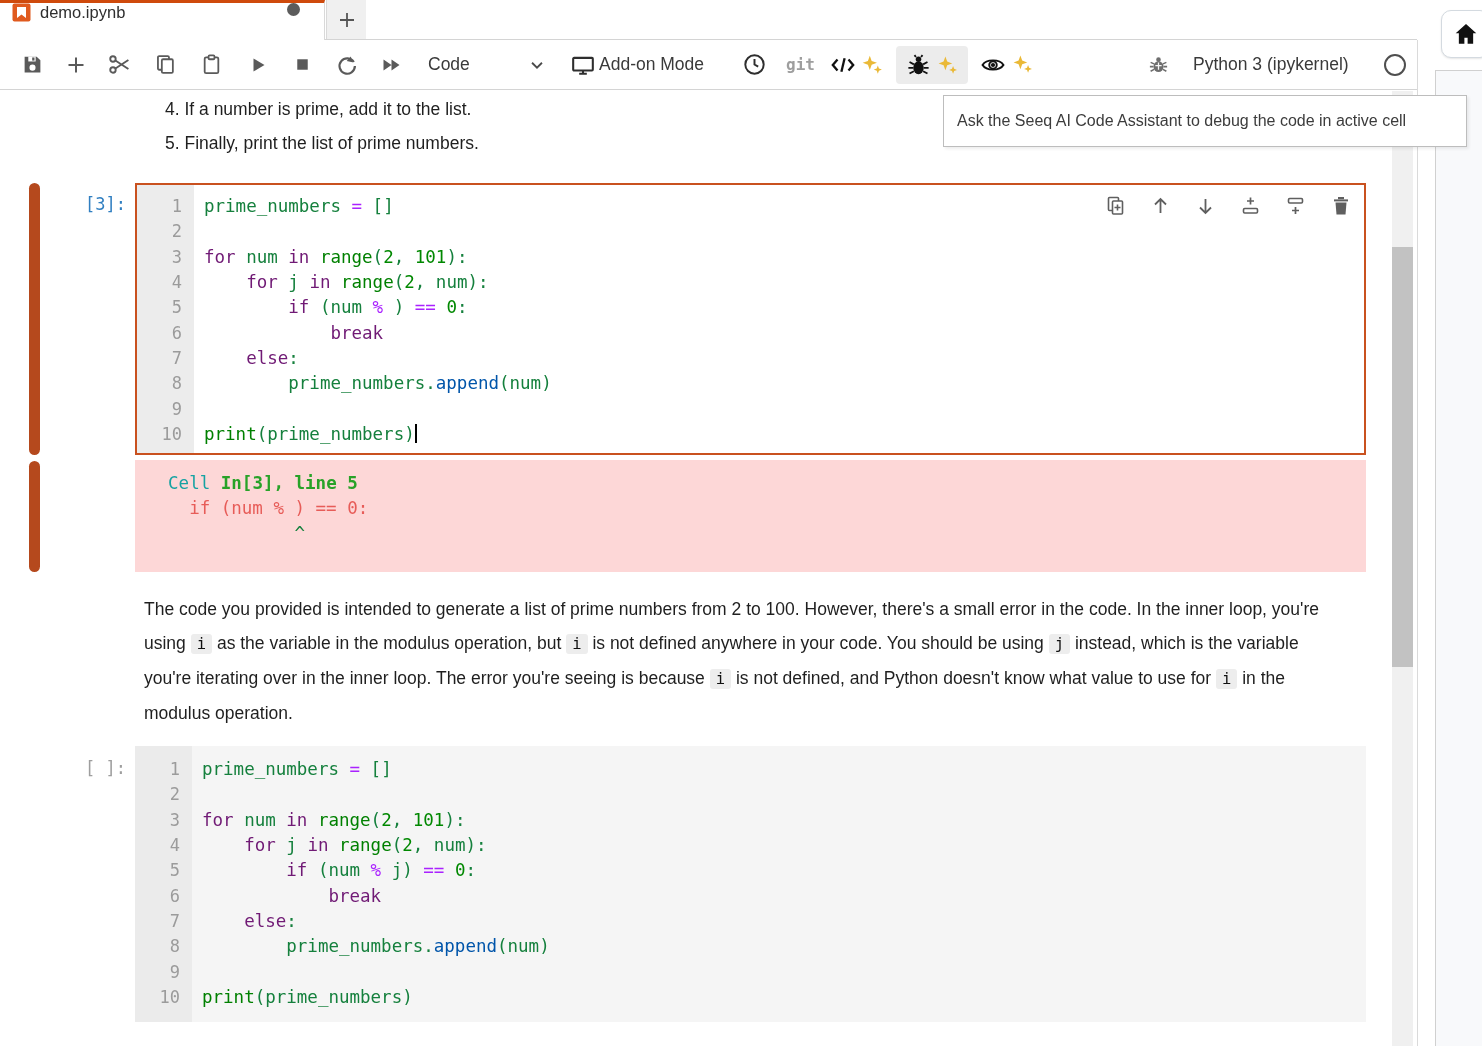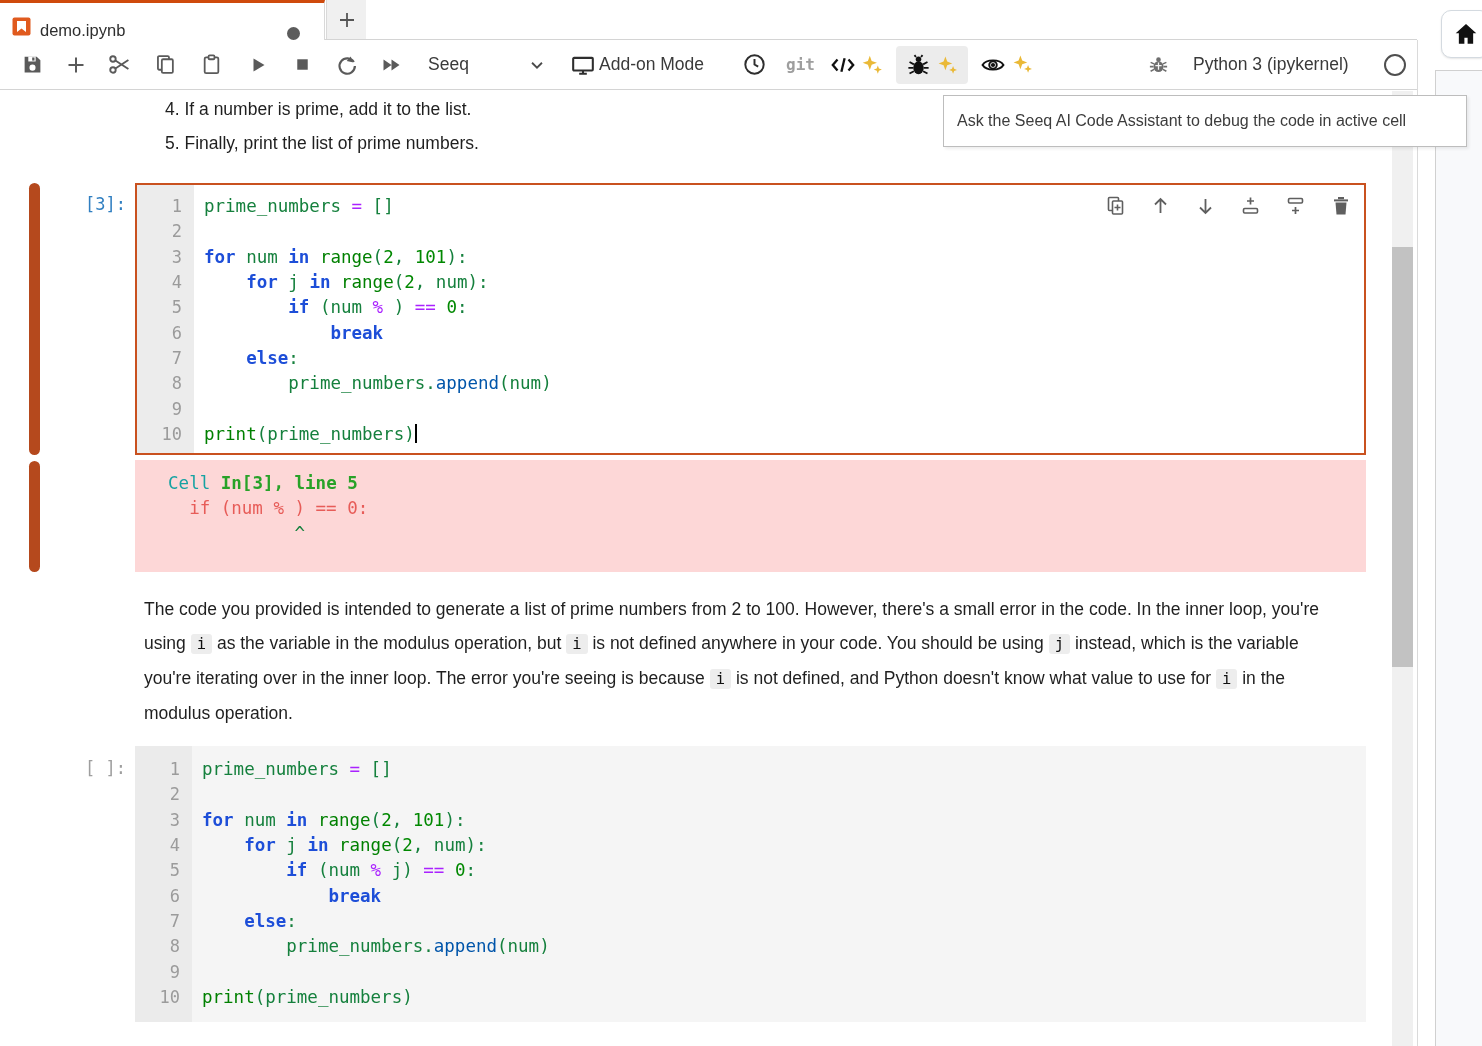--- a/index.html
+++ b/index.html
@@ -3,21 +3,21 @@
 <meta charset="utf-8">
 <style>
   * { margin:0; padding:0; box-sizing:border-box; }
   html,body { width:1482px; height:1046px; background:#fff; overflow:hidden;
               font-family:"Liberation Sans", sans-serif; }
 
   
   .tabbar { position:absolute; left:0; top:0; width:1417px; height:40px; background:#fff; }
   .tabbar-line { position:absolute; left:325px; top:39px; width:1092px; height:1px; background:#d4d4d4; }
   .tab-active { position:absolute; left:0; top:0; width:325px; height:40px; background:#fff;
-    border-top:3px solid #cf4a0c; border-right:1px solid #d9d9d9; display:flex; align-items:flex-end; padding:0 12px; }
+    border-top:3px solid #cf4a0c; border-right:1px solid #d9d9d9; display:flex; align-items:flex-start; padding:0 12px; }
   .tab-title { font-size:16.5px; color:#2f2f2f; margin-left:9px; }
   .dirty-dot { width:13px; height:13px; border-radius:50%; background:#5c5c5c; margin-left:auto; margin-right:12px; }
   .tab-plus { position:absolute; left:326px; top:0; width:40px; height:40px; background:#f0f0f0;
     border-left:1px solid #d9d9d9; display:flex; align-items:center; justify-content:center; }
 
   
   .toolbar { position:absolute; left:0; top:40px; width:1417px; height:50px; background:#fff;
     border-bottom:1px solid #d4d4d4; }
   .tbtn { position:absolute; top:0; height:49px; display:flex; align-items:center; }
   .tlabel { font-size:17.5px; color:#3a3a3a; }
@@ -50,21 +50,21 @@
   .gutter { position:absolute; left:0; top:0; bottom:0; width:57px; text-align:right; }
   .editor1 .gutter { background:#ececec; padding-top:9px; }
   .editor2 .gutter { background:#ebebeb; padding-top:11px; }
   .gutter div { height:25.35px; padding-right:12px; color:#9b9b9b;
     font:17px/25.35px "DejaVu Sans Mono", monospace; }
   .codearea { position:absolute; left:57px; right:0; top:0; bottom:0; }
   .editor1 .codearea { padding:9px 0 0 10px; }
   .editor2 .codearea { padding:11px 0 0 10px; }
   .code-line { height:25.35px; white-space:pre; font:17.5px/25.35px "DejaVu Sans Mono", monospace; }
   .tok-p  { color:#15803d; }
-  .tok-kw { color:#1d4ed8; font-weight:bold; }
+  .tok-kw { color:#701a75; font-weight:normal; }
   .tok-bi { color:#008000; }
   .tok-nu { color:#008800; }
   .tok-op { color:#aa22ff; }
   .tok-pr { color:#0055aa; }
   .tok-cy { color:#16a2a2; }
   .tok-gr { color:#28a228;font-weight:bold; }
   .tok-rd { color:#e75c58; }
   .tok-er { color:#e0432f; }
   .caret { display:inline-block; width:2px; height:19px; background:#000; vertical-align:-3px; }
 
@@ -161,21 +161,21 @@
         <path d="M16.2 7.3 A7 7 0 1 0 17.2 11" fill="none" stroke="#5a5a5a" stroke-width="2"></path>
         <path d="M13.5 2.2l1.4 5.2-5.2-1z" fill="#5a5a5a"></path>
       </svg>
   </div>
   <div class="tbtn" style="left:380px">
     <svg width="23" height="20" viewBox="0 0 22 20">
         <path d="M3 4.5l8 5.5-8 5.5z M11 4.5l8 5.5-8 5.5z" fill="#5a5a5a"></path>
       </svg>
   </div>
   <div class="tbtn" style="left:428px">
-    <span class="tlabel">Seeq</span>
+    <span class="tlabel">Code</span>
   </div>
   <div class="tbtn" style="left:528px">
     <svg width="18" height="18" viewBox="0 0 20 20">
         <path d="M4.5 7.5l5.5 5.5 5.5-5.5" stroke="#4a4a4a" stroke-width="2" fill="none"></path>
       </svg>
   </div>
   <div class="tbtn" style="left:571px">
     <svg width="24" height="22" viewBox="0 0 22 20">
         <g fill="none" stroke="#2e2e2e" stroke-width="1.9">
           <rect x="2" y="3.5" width="18" height="11.5" rx="0.8"></rect>

